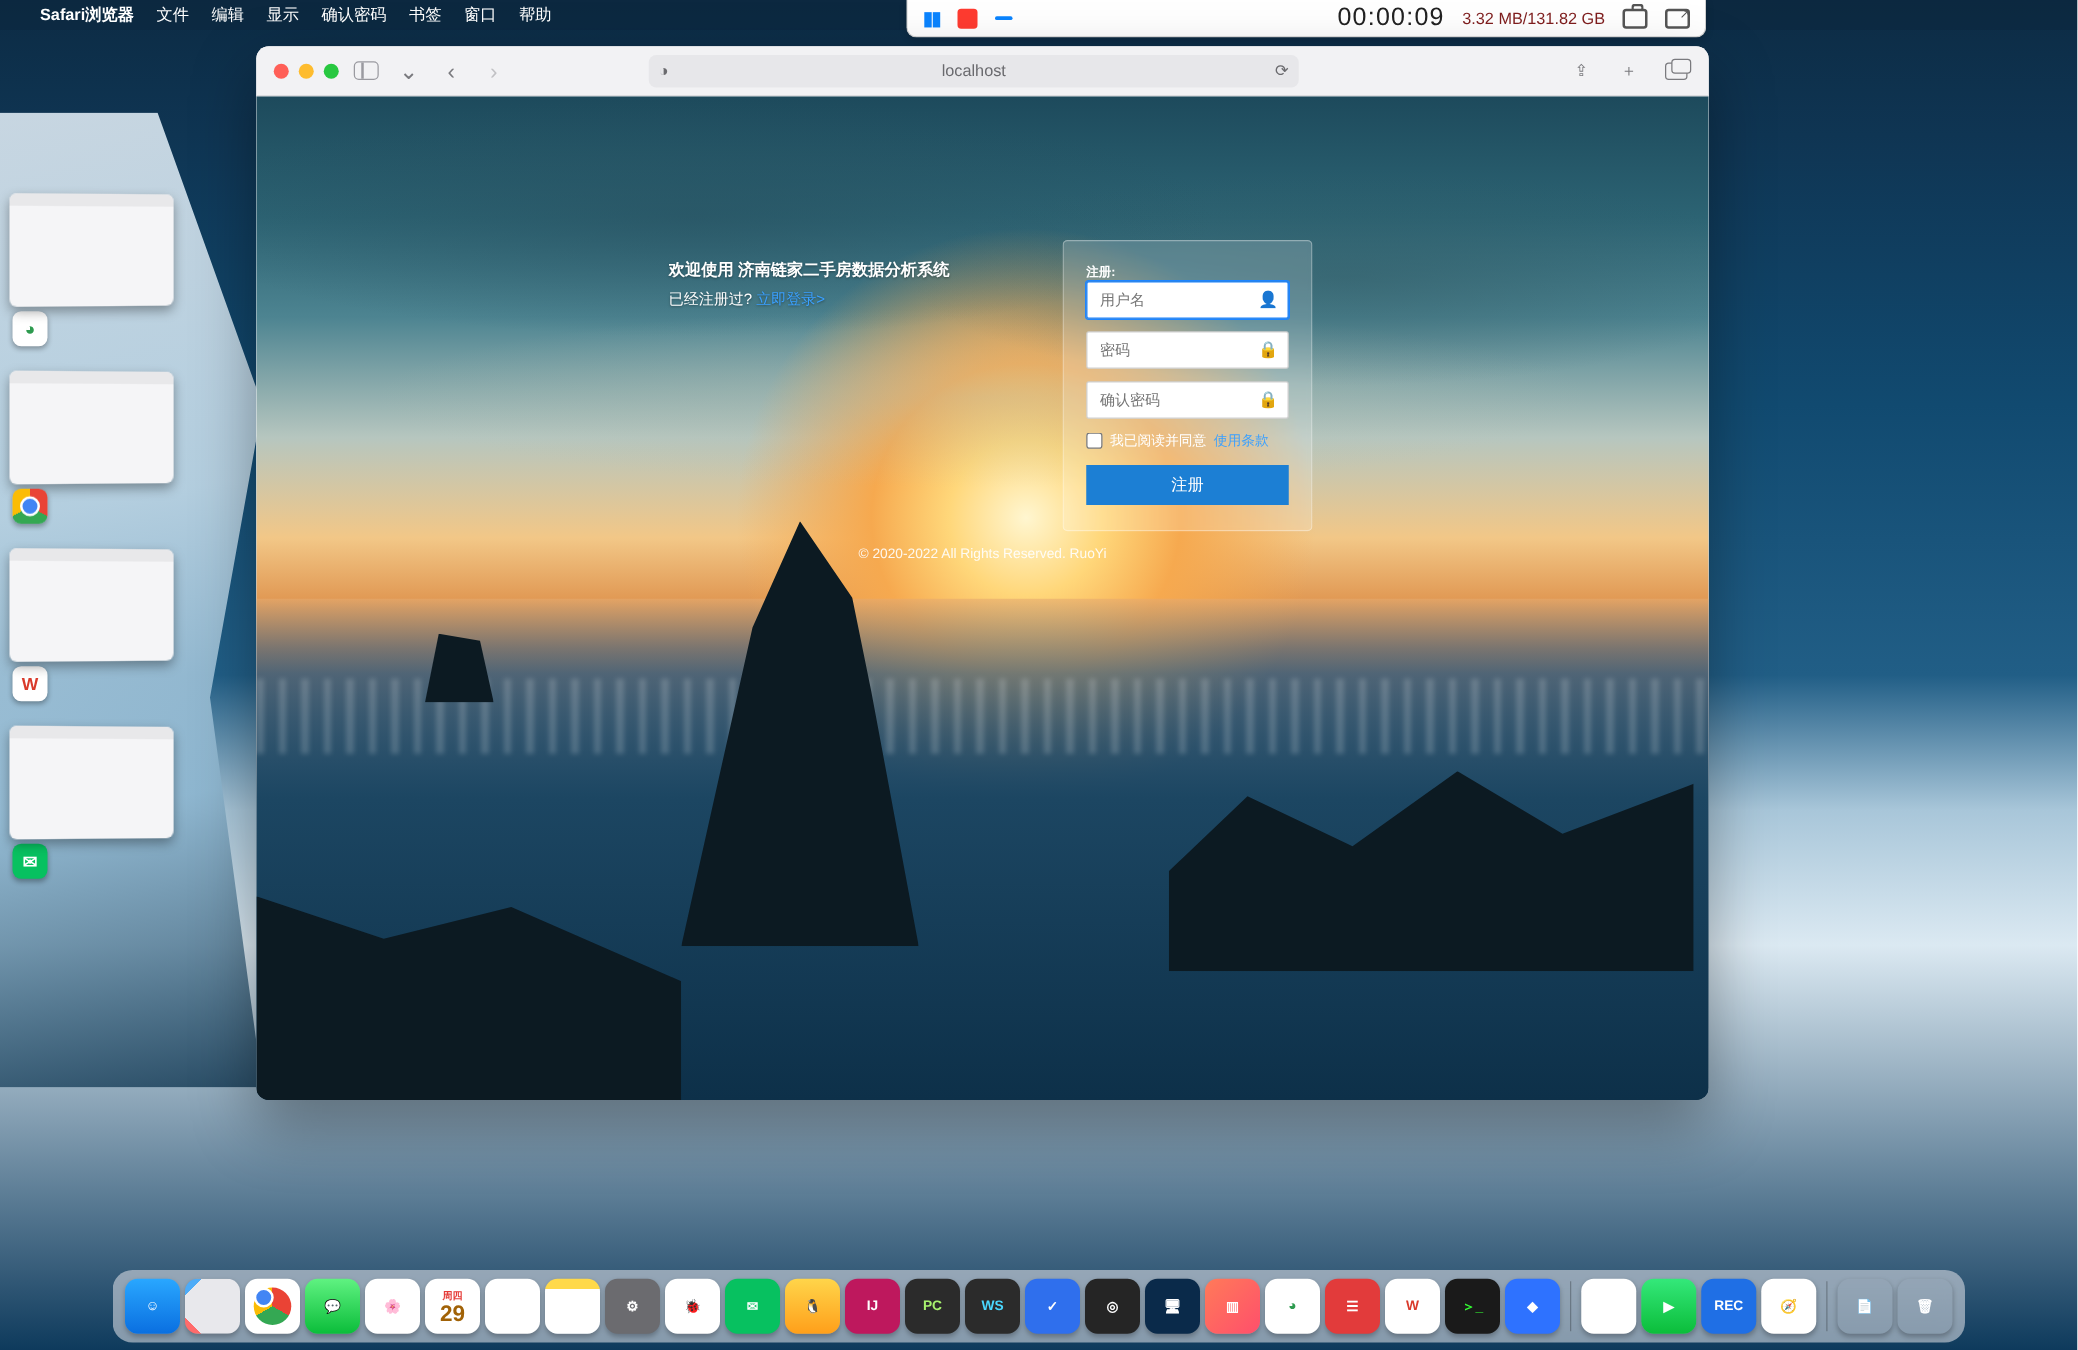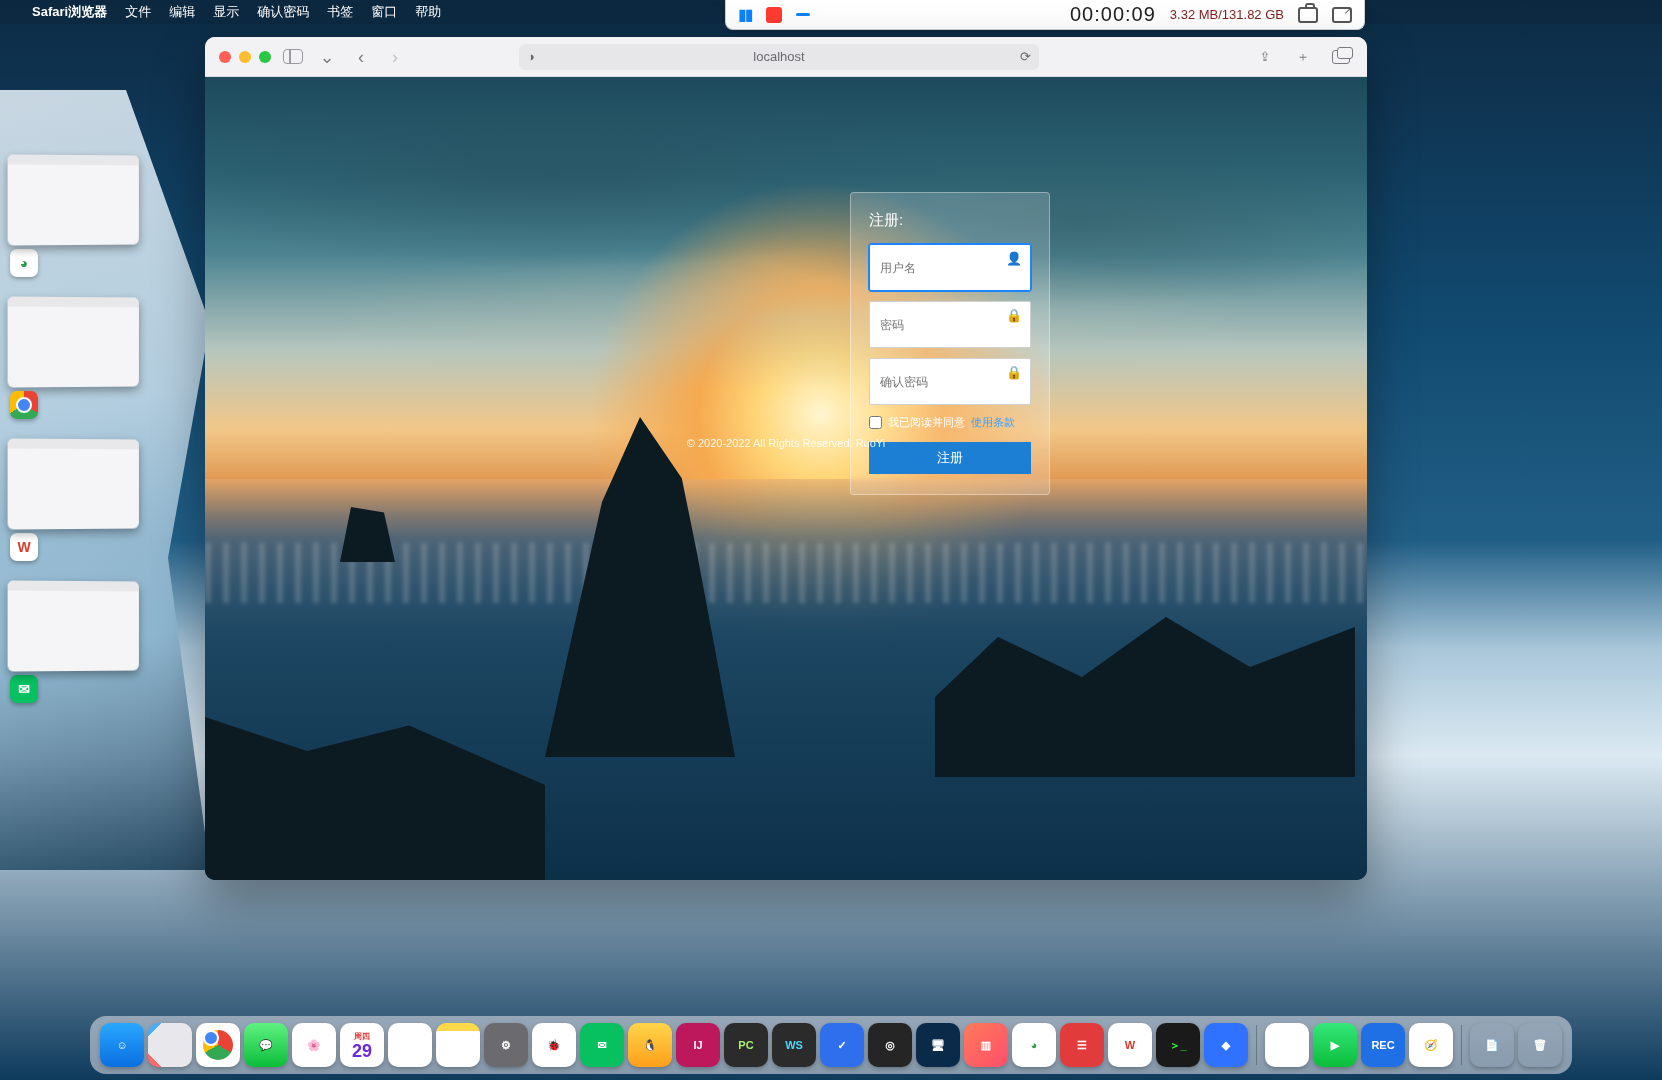--- a/index.html
+++ b/index.html
@@ -95,43 +95,43 @@
 .rock.main{left:340px;top:340px;width:190px;height:340px;clip-path:polygon(50% 0,72% 18%,80% 40%,100% 100%,0 100%,18% 55%,30% 25%);}
 .rock.small1{left:135px;top:430px;width:55px;height:55px;clip-path:polygon(20% 0,80% 10%,100% 100%,0 100%);}
 .rock.small2{left:730px;top:500px;width:420px;height:200px;clip-path:polygon(0 60%,15% 30%,35% 50%,55% 20%,75% 45%,100% 25%,100% 100%,0 100%);}
 .rock.fore{left:0;top:640px;width:340px;height:170px;clip-path:polygon(0 0,30% 20%,60% 5%,100% 40%,100% 100%,0 100%);}
 
 .welcome{position:absolute;left:330px;top:130px;color:#fff;font-size:13px;font-weight:700;text-shadow:0 1px 2px rgba(0,0,0,.4);}
 .welcome .sub{font-weight:400;margin-top:6px;font-size:12px;}
 .welcome a{color:#3aa0ff;text-decoration:none;}
 
 .card{position:absolute;left:645px;top:115px;width:200px;background:rgba(255,255,255,.18);border:1px solid rgba(255,255,255,.35);border-radius:4px;padding:18px 18px 20px;backdrop-filter:blur(2px);}
-.card h3{color:#fff;font-size:15px;font-weight:400;margin-bottom:14px;}
+.card h3{color:#fff;font-size:10px;font-weight:700;}
 .field{position:relative;margin-bottom:10px;}
-.field input{width:100%;height:47px;border:1px solid #d0d0d0;border-radius:2px;padding:0 41px 0 10px;font-size:12px;background:#fff;color:#000000;}
+.field input{width:100%;height:30px;border:1px solid #d0d0d0;border-radius:2px;padding:0 41px 0 10px;font-size:12px;background:#fff;color:#000000;}
 .field.focus input{border:1px solid #1c84ff;outline:1px solid #1c84ff;}
 .field .ficon{position:absolute;right:8px;top:7px;color:#888;font-size:13px;}
 .agree{display:flex;align-items:center;gap:6px;font-size:11px;color:#fff;margin:6px 0 12px;}
 .agree input{width:13px;height:13px;}
 .agree a{color:#3aa0ff;text-decoration:none;}
 .btn{width:100%;height:32px;background:#1c7fd4;color:#fff;border:none;border-radius:0;font-size:13px;cursor:pointer;}
 
 .copyright{position:absolute;left:0;right:0;top:360px;text-align:center;color:#fff;font-size:11px;opacity:.9;}
 
 
 .dock{position:absolute;left:50%;bottom:6px;transform:translateX(-50%);height:58px;padding:4px 10px;background:rgba(230,230,235,.55);border-radius:16px;display:flex;align-items:center;gap:4px;backdrop-filter:blur(10px);}
 .dicon{width:44px;height:44px;border-radius:10px;display:flex;align-items:center;justify-content:center;font-size:11px;font-weight:700;color:#fff;box-shadow:0 2px 4px rgba(0,0,0,.25);}
 .sep{width:1px;height:40px;background:rgba(0,0,0,.25);margin:0 4px;}
 .d-finder{background:linear-gradient(180deg,#29a7ff,#0a6fe0);}
 .d-launch{background:#e8e8ec;background-image:linear-gradient(45deg,#ff6b6b 15%,transparent 15%),linear-gradient(135deg,#4dabf7 15%,transparent 15%);}
 .d-chrome{background:#fff;}
 .d-msg{background:linear-gradient(180deg,#5ff281,#0bbd3a);}
 .d-photos{background:#fff;}
 .d-cal{background:#fff;color:#e53935;flex-direction:column;font-size:8px;}
-.d-cal b{font-size:18px;color:#6d28d9;line-height:1;}
+.d-cal b{font-size:18px;color:#a16207;line-height:1;}
 .d-rem{background:#fff;}
 .d-notes{background:linear-gradient(180deg,#ffd94a 18%,#fff 18%);}
 .d-set{background:#6b6b6f;}
 .d-dbg{background:#fff;}
 .d-wechat{background:#07c160;}
 .d-qq{background:linear-gradient(180deg,#ffd54a,#ff9f1a);}
 .d-ij{background:#be185d;color:#fff;}
 .d-py{background:#2b2b2b;color:#a8f26e;}
 .d-ws{background:#2b2b2b;color:#4ad8ff;}
 .d-todo{background:#2f6fed;}
@@ -237,20 +237,27 @@
   <div class="page">
     <div class="sky"></div>
     <div class="clouds"></div>
     <div class="sea"></div>
     <div class="foam"></div>
     <div class="rock main"></div>
     <div class="rock small1"></div>
     <div class="rock small2"></div>
     <div class="rock fore"></div>
 
+    <div class="welcome">
+      <div>欢迎使用 济南链家二手房数据分析系统</div>
+      <div class="sub">
+        <span>已经注册过?</span>
+        <a href="#">立即登录&gt;</a>
+      </div>
+    </div>
 
     <div class="card">
       <h3>注册:</h3>
       <div class="field focus">
         <input type="text" placeholder="用户名" style="">
         <span class="ficon">👤</span>
       </div>
       <div class="field">
         <input type="password" placeholder="密码" style="">
         <span class="ficon">🔒</span>

